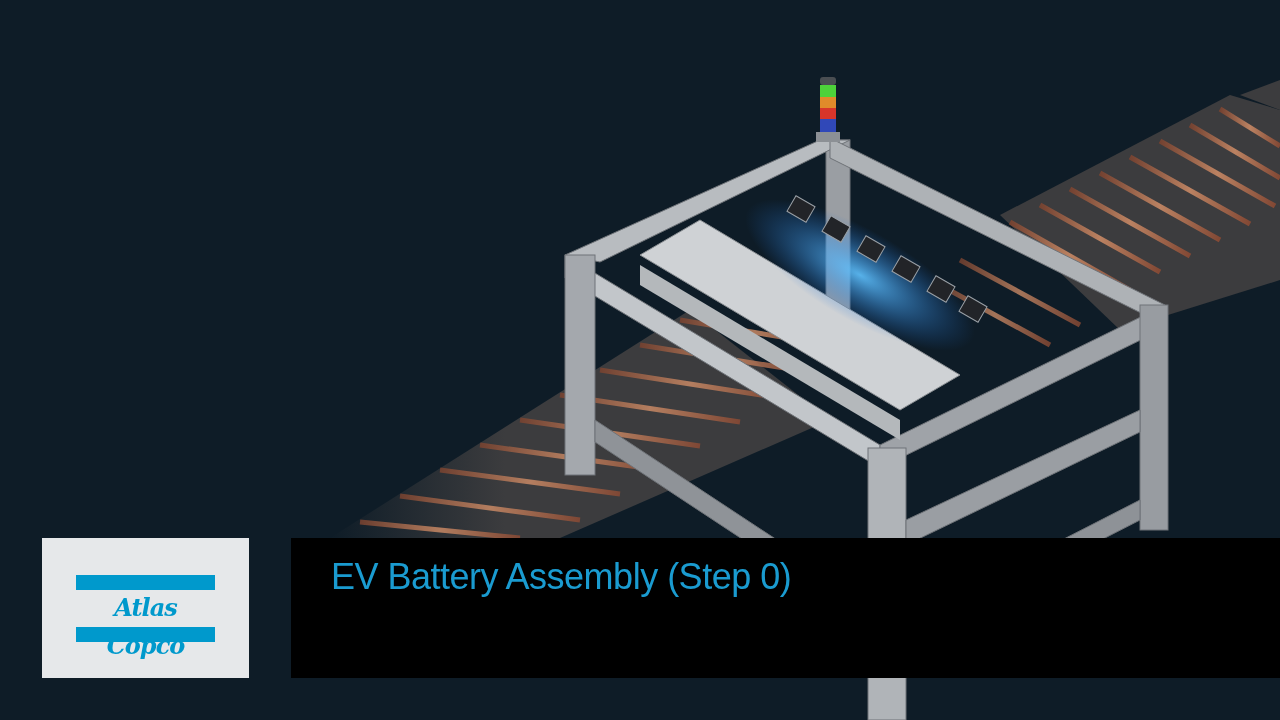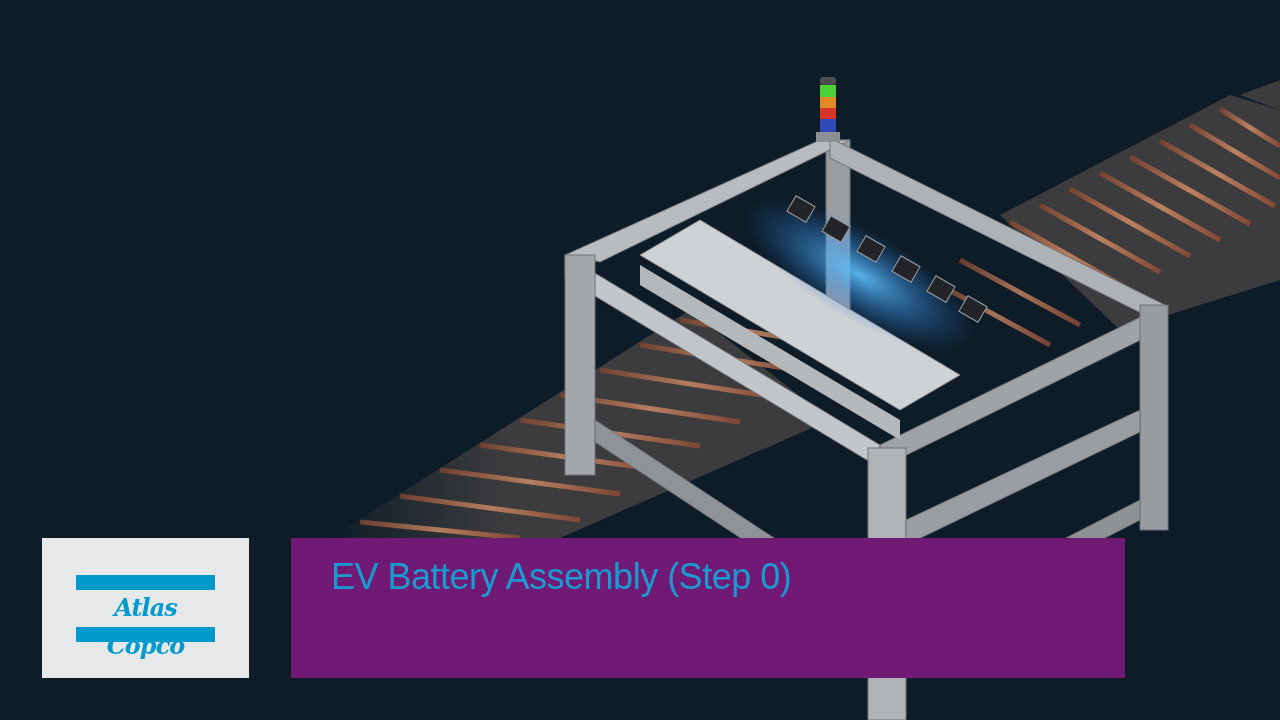--- a/index.html
+++ b/index.html
@@ -3,21 +3,21 @@
 <meta charset="utf-8">
 <style>
   html, body { margin:0; padding:0; }
   body { width:1280px; height:720px; overflow:hidden; background:#0e1c27; position:relative; font-family:"Liberation Sans", sans-serif; }
   .scene { position:absolute; left:0; top:0; width:1280px; height:720px; }
   .logo-box { position:absolute; left:42px; top:538px; width:207px; height:140px; background:#e6e8ea; }
   .logo-bar { position:absolute; left:34px; width:139px; height:15px; }
   .logo-bar.top { top:37px; }
   .logo-bar.bottom { top:89px; }
   .logo-text { position:absolute; left:30px; top:51px; width:147px; height:38px; line-height:38px; text-align:center; font-family:"DejaVu Serif", serif; font-style:italic; font-weight:bold; font-size:24px; letter-spacing:-1px; }
-  .title-box { position:absolute; left:291px; top:538px; width:834px; height:140px; background:#701a75; }
+  .title-box { position:absolute; left:291px; top:538px; width:989px; height:140px; background:#000000; }
   .title-line1 { position:absolute; left:40px; top:18px; font-size:36px; font-weight:normal; white-space:nowrap; letter-spacing:-0.5px; }
   .title-line2 { position:absolute; left:40px; top:72px; font-size:37px; font-weight:bold; white-space:nowrap; letter-spacing:-0.5px; }
 </style>
 </head>
 <body>
 
 <svg class="scene" viewBox="0 0 1280 720" xmlns="http://www.w3.org/2000/svg">
   <defs>
     <linearGradient id="copper" x1="0" y1="0" x2="1" y2="0">
       <stop offset="0" stop-color="#7a4330"></stop>

